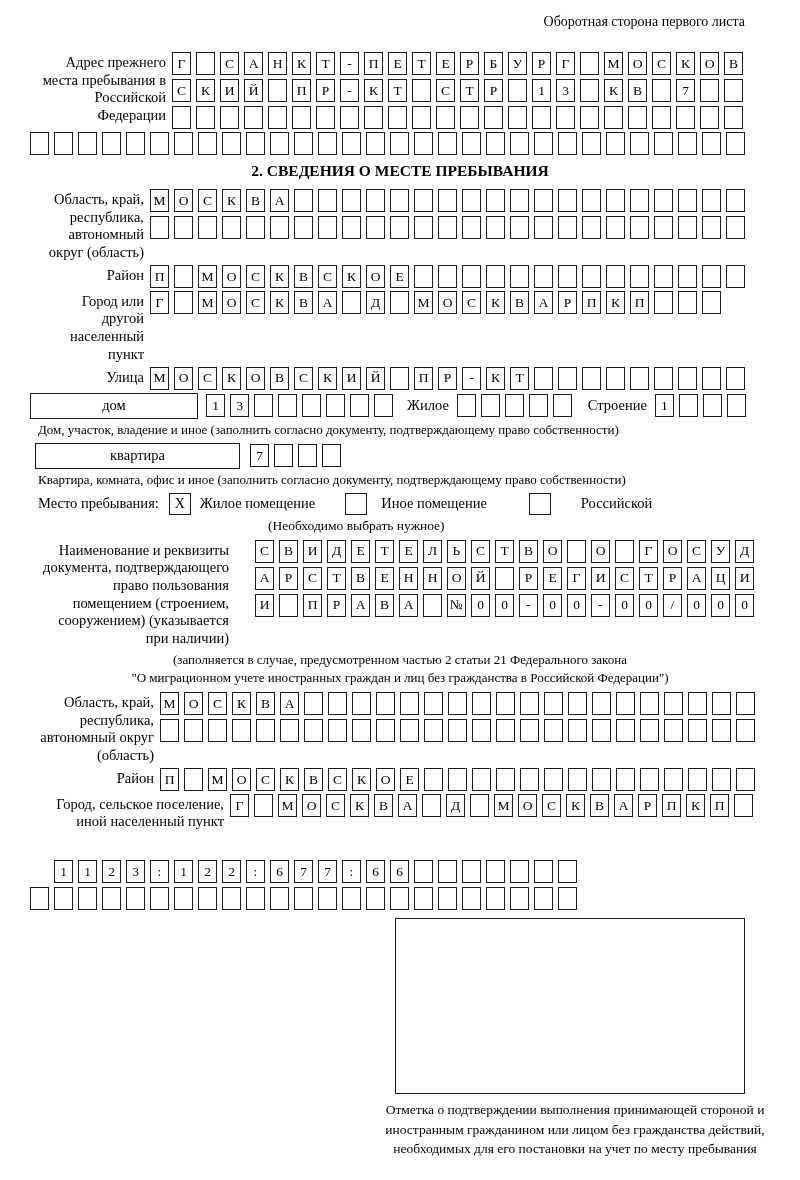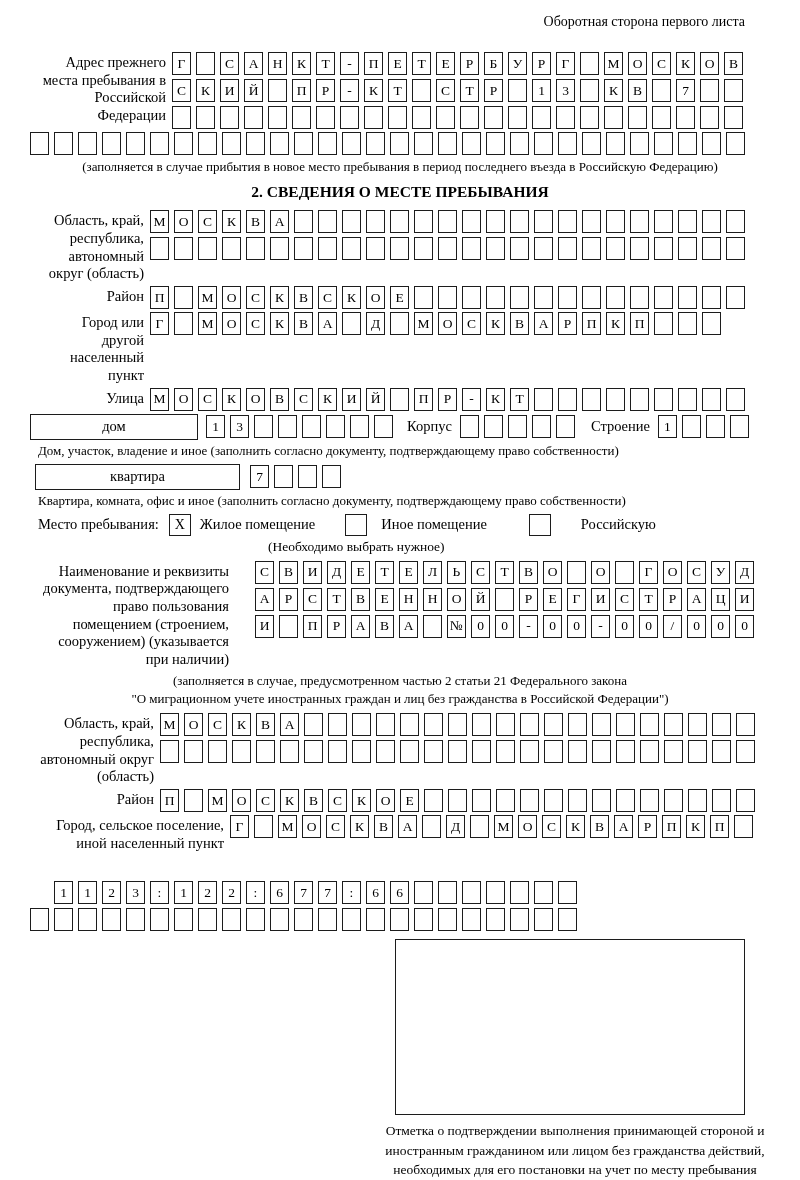--- a/index.html
+++ b/index.html
@@ -169,21 +169,20 @@
       <span class="cell"></span>
       <span class="cell"></span>
       <span class="cell"></span>
       <span class="cell"></span>
       <span class="cell"></span>
       <span class="cell"></span>
       <span class="cell"></span>
       <span class="cell"></span>
       <span class="cell"></span>
     </div>
-  <div class="note-center" style="margin-top:3px;">(заполняется в случае прибытия в новое место пребывания в период последнего въезда в Российскую Федерацию)</div>
 
   <div class="sec-title">2. СВЕДЕНИЯ О МЕСТЕ ПРЕБЫВАНИЯ</div>
 
   <div class="field">
     <div class="f-label lw120">Область, край, республика, автономный округ (область)</div>
     <div class="rows">
       <div class="cells-row">
           <span class="cell">М</span>
           <span class="cell">О</span>
           <span class="cell">С</span>
@@ -337,21 +336,21 @@
     <div class="cells-row" style="margin-left:8px;">
         <span class="cell">1</span>
         <span class="cell">3</span>
         <span class="cell"></span>
         <span class="cell"></span>
         <span class="cell"></span>
         <span class="cell"></span>
         <span class="cell"></span>
         <span class="cell"></span>
       </div>
-    <div class="ib-label" style="margin:0 8px 0 14px;">Корпус</div>
+    <div class="ib-label" style="margin:0 8px 0 14px;">Жилое</div>
     <div class="cells-row">
         <span class="cell"></span>
         <span class="cell"></span>
         <span class="cell"></span>
         <span class="cell"></span>
         <span class="cell"></span>
       </div>
     <div class="ib-label" style="margin:0 8px 0 16px;">Строение</div>
     <div class="cells-row">
         <span class="cell">1</span>
@@ -373,21 +372,21 @@
   </div>
   <div class="note-left">Квартира, комната, офис и иное (заполнить согласно документу, подтверждающему право собственности)</div>
 
   <div class="inline-row" style="margin-top:4px;">
     <div class="ib-label" style="margin-left:8px;">Место пребывания:</div>
     <div class="checkbox" style="margin-left:10px;">X</div>
     <div class="ib-label" style="margin-left:9px;">Жилое помещение</div>
     <div class="checkbox" style="margin-left:30px;"></div>
     <div class="ib-label" style="margin-left:14px;">Иное помещение</div>
     <div class="checkbox" style="margin-left:42px;"></div>
-    <div class="ib-label" style="margin-left:30px;">Российскую</div>
+    <div class="ib-label" style="margin-left:30px;">Российской</div>
   </div>
   <div style="font-size:13.5px; margin:2px 0 6px 238px;">(Необходимо выбрать нужное)</div>
 
   <div class="field">
     <div class="f-label lw205">Наименование и реквизиты документа, подтверждающего право пользования помещением (строением, сооружением) (указывается при наличии)</div>
     <div class="rows" style="margin-left:20px;">
       <div class="cells-row">
           <span class="cell">С</span>
           <span class="cell">В</span>
           <span class="cell">И</span>

